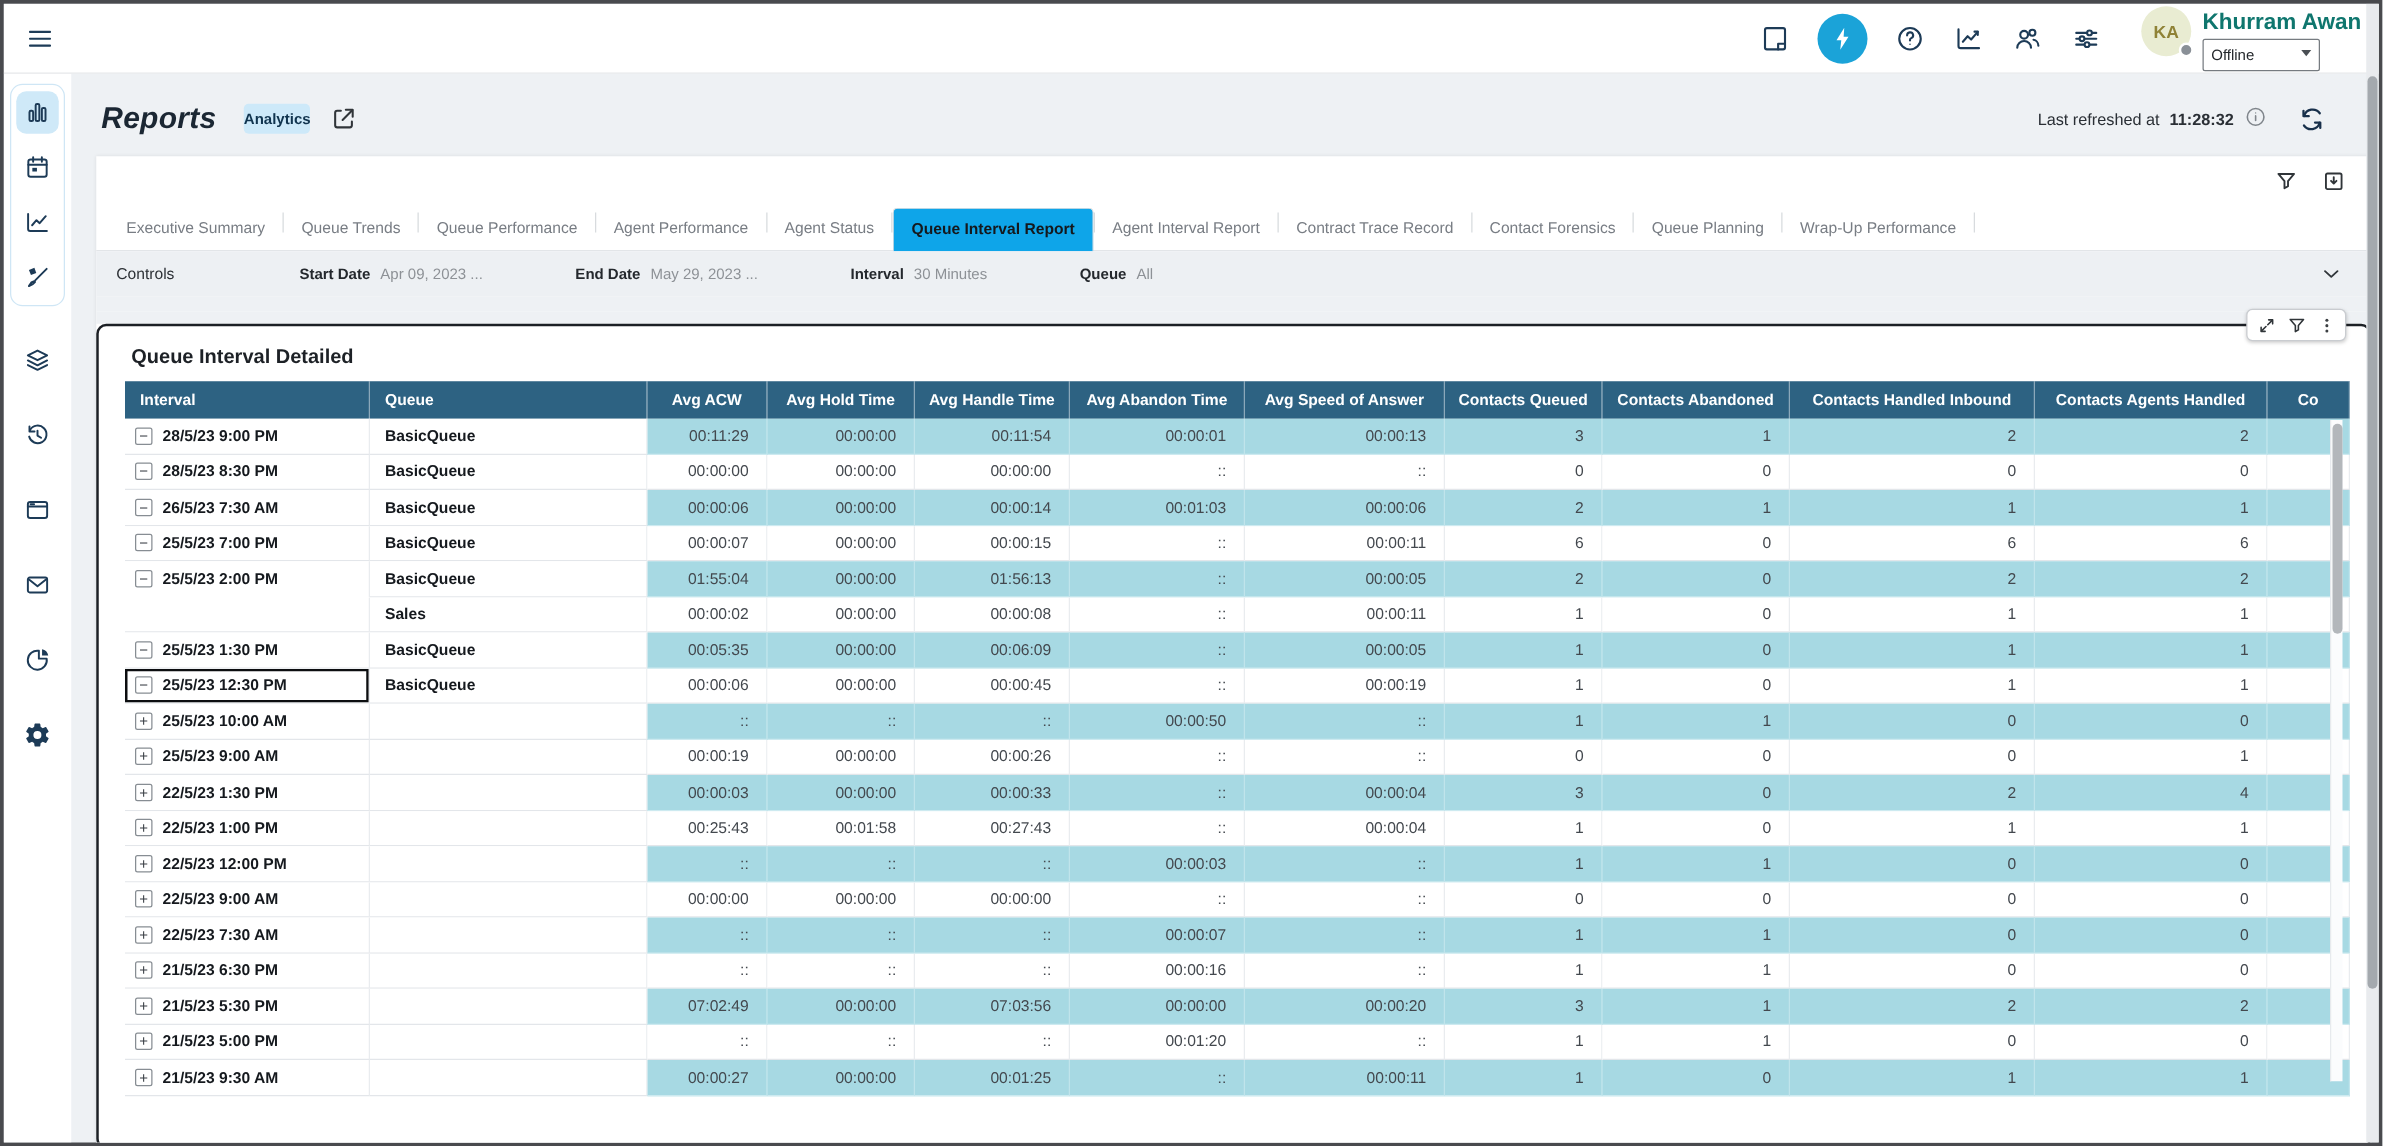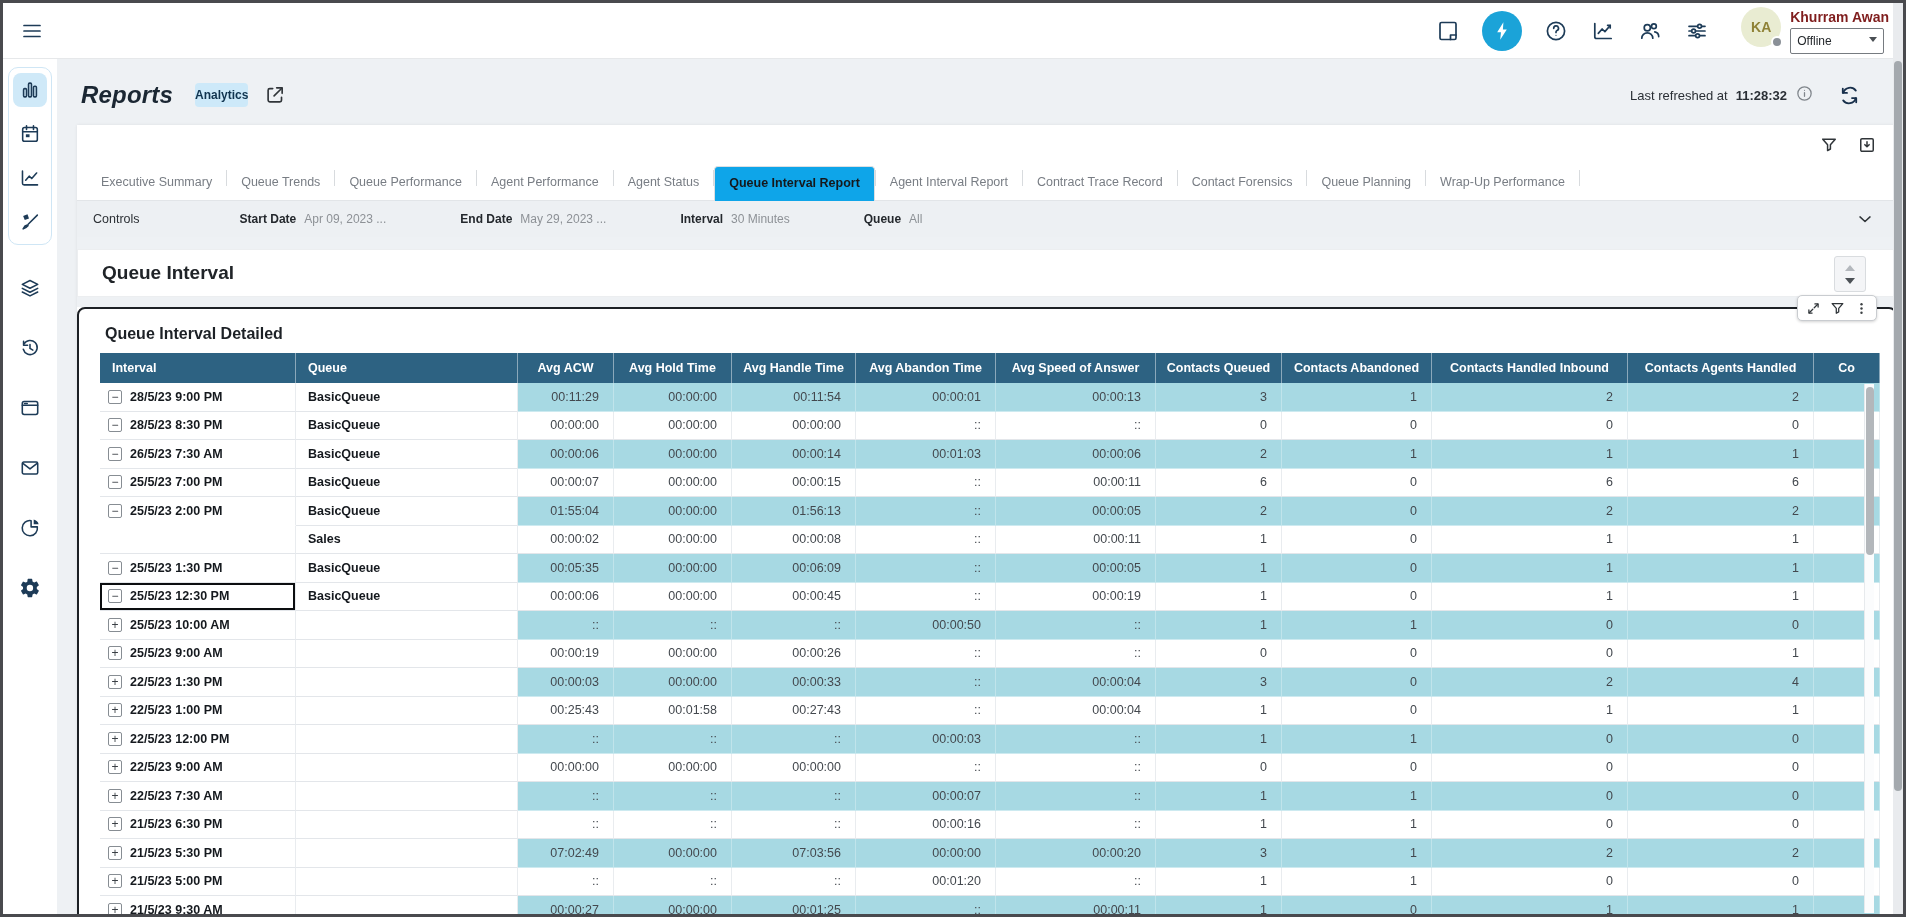--- a/index.html
+++ b/index.html
@@ -17,21 +17,21 @@
   .tb-icon svg { width:24px; height:24px; }
   .bolt-wrap { width:40px; height:40px; border-radius:50%; background:#1ba3d8;
                display:flex; align-items:center; justify-content:center; }
   .user { display:flex; align-items:flex-start; gap:9px; margin-left:10px; }
   .avatar { position:relative; width:40px; height:40px; border-radius:50%; background:#e9ecd2;
             color:#8f8236; font-weight:700; font-size:14px; display:flex; align-items:center;
             justify-content:center; }
   .status-dot { position:absolute; right:-2px; bottom:-1px; width:12px; height:12px;
                 border-radius:50%; background:#8a9097; border:2px solid #fff; }
   .user-meta { display:flex; flex-direction:column; gap:3px; padding-top:2px; }
-  .user-name { font-size:14px; font-weight:700; color:#7f1d1d; }
+  .user-name { font-size:18px; font-weight:700; color:#0f766e; }
   .status-select { position:relative; width:94px; height:21px; border:1px solid #767b80;
                    border-radius:2px; background:#fff; font-size:12px; color:#24282c;
                    display:flex; align-items:center; padding:12px 6px; cursor:pointer; }
   .status-select .caret { position:absolute; right:6px; top:8px; width:0; height:0;
                    border-left:4px solid transparent; border-right:4px solid transparent;
                    border-top:5px solid #4a4f54; }
 
   
   .sidebar { position:absolute; left:0; top:56px; width:54px; bottom:0; background:#fff;
              display:flex; flex-direction:column; align-items:center; padding-top:8px; z-index:20; }
@@ -366,27 +366,20 @@
           </div>
         <span class="controls-chevron">
           <svg class="ic-dark" viewBox="0 0 24 24" width="20" height="20">
               <path d="M6 9.5l6 5.5 6-5.5"></path>
             </svg>
         </span>
       </div>
 
       <div class="gap1"></div>
 
-      <div class="section-bar">
-        <h2 class="section-title">Queue Interval</h2>
-        <div class="spinner">
-          <span class="tri-up"></span>
-          <span class="tri-down"></span>
-        </div>
-      </div>
 
       <div class="gap2"></div>
 
       <div class="table-card">
         <div class="card-toolbar">
           <span class="ct">
             <svg class="ic-dark" viewBox="0 0 24 24" width="17" height="17">
                 <path d="M14 5.5h4.5V10"></path>
                 <path d="M18 6l-5 5"></path>
                 <path d="M10 18.5H5.5V14"></path>

